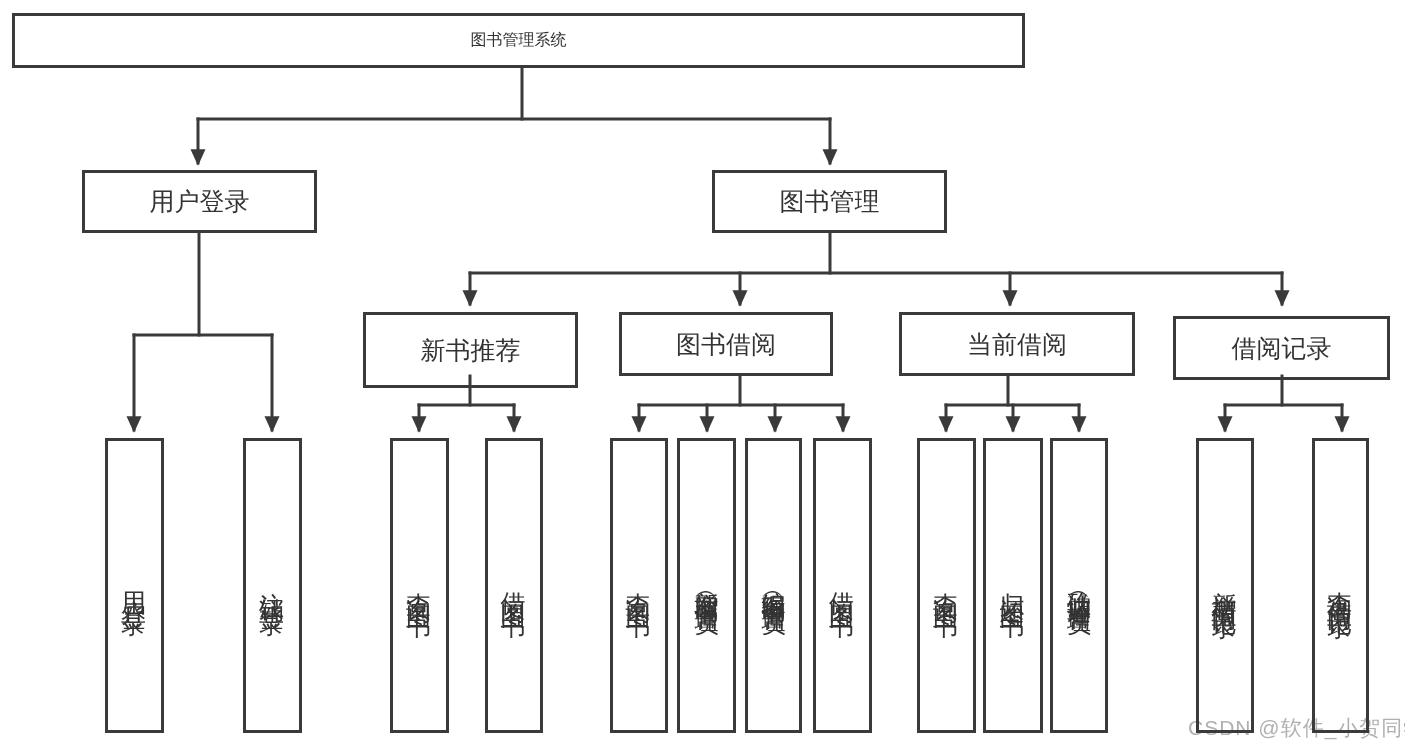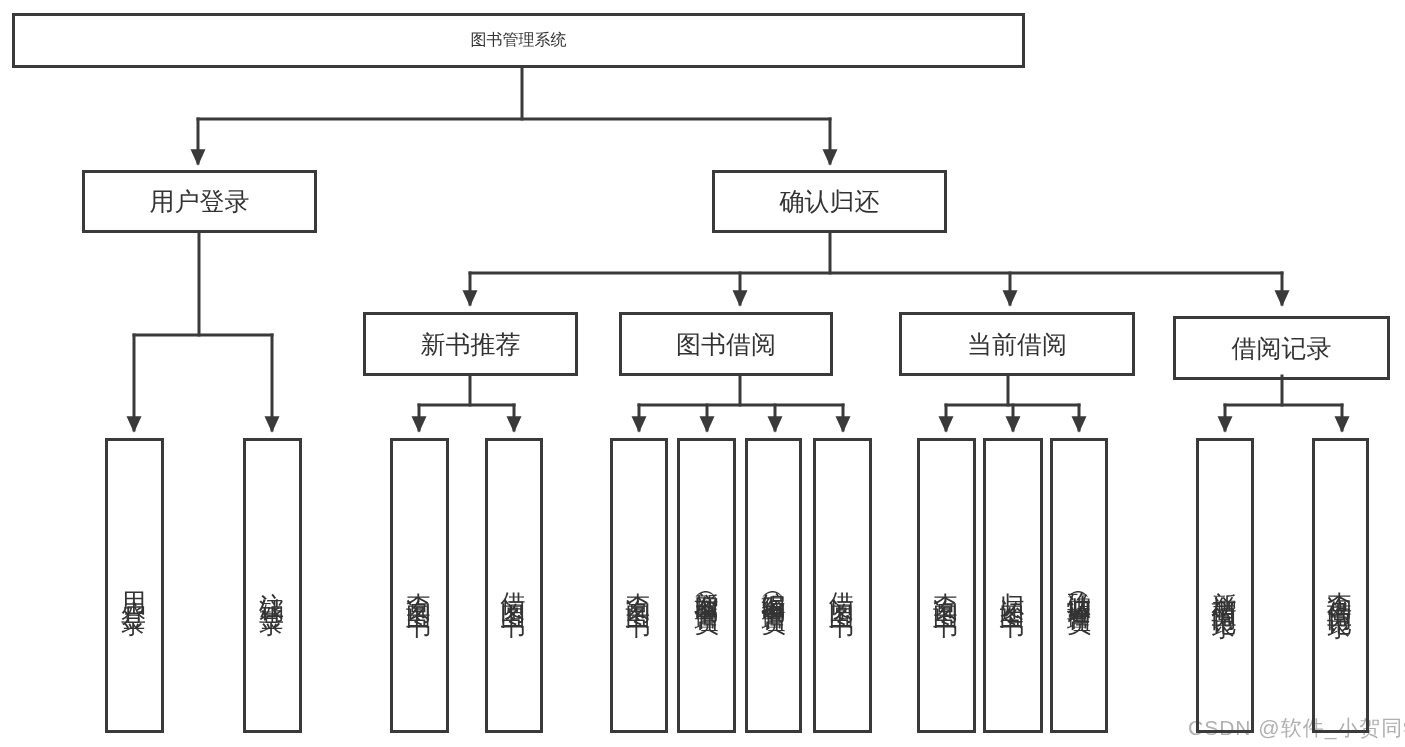--- a/index.html
+++ b/index.html
@@ -85,24 +85,24 @@
   <div class="watermark">CSDN @软件_小贺同学</div>
 
   <div class="node h root" style="left:12px;top:13px;width:1013px;height:55px">
     <span>图书管理系统</span>
   </div>
 
   <div class="node h" style="left:82px;top:170px;width:235px;height:63px">
     <span>用户登录</span>
   </div>
   <div class="node h" style="left:712px;top:170px;width:235px;height:63px">
-    <span>确认归还</span>
+    <span>图书管理</span>
   </div>
 
-  <div class="node h" style="left:363px;top:312px;width:215px;height:64px">
+  <div class="node h" style="left:363px;top:312px;width:215px;height:76px">
     <span>新书推荐</span>
   </div>
   <div class="node h" style="left:619px;top:312px;width:214px;height:64px">
     <span>图书借阅</span>
   </div>
   <div class="node h" style="left:899px;top:312px;width:236px;height:64px">
     <span>当前借阅</span>
   </div>
   <div class="node h" style="left:1173px;top:316px;width:217px;height:64px">
     <span>借阅记录</span>

